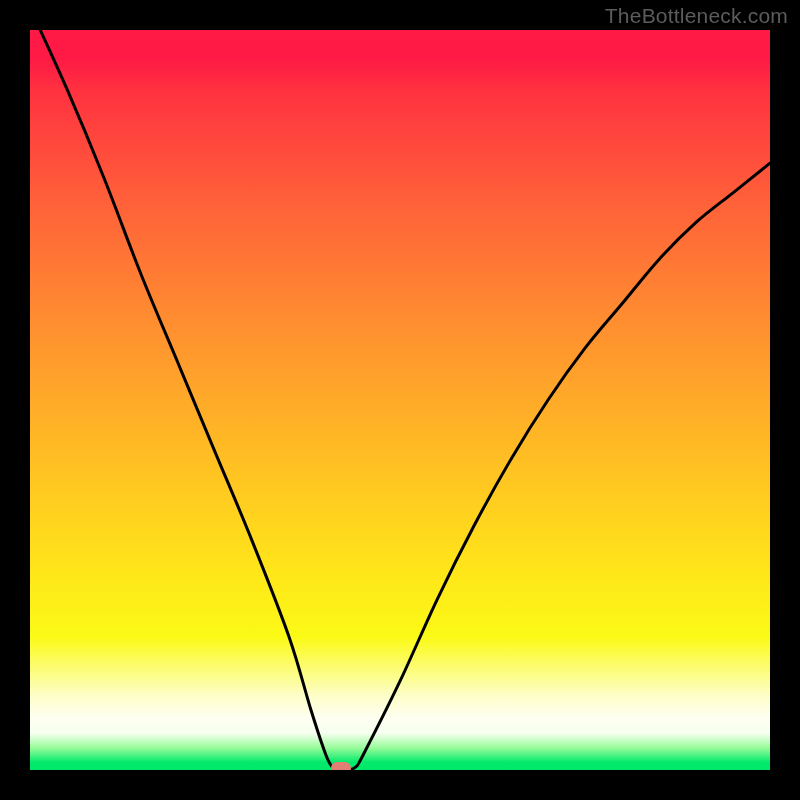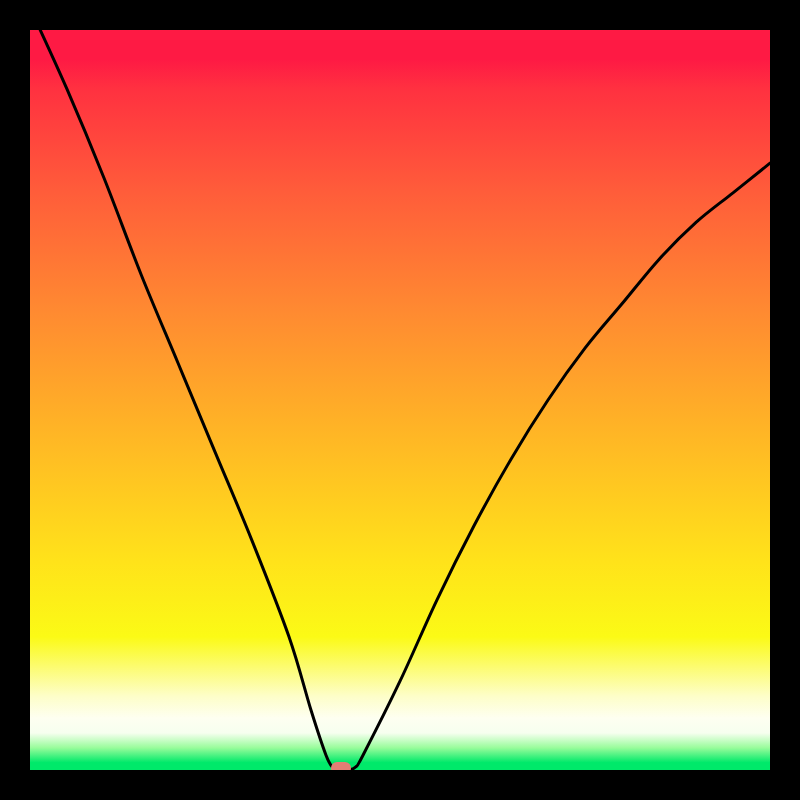--- a/index.html
+++ b/index.html
@@ -70,20 +70,21 @@
     border-radius: 6px;
     background: #e27e74;
     z-index: 2;
     transform: translate(-50%, -50%);
   }
 </style>
 </head>
 <body>
 
 <div class="frame">
+  <div class="watermark">TheBottleneck.com</div>
   <div class="plot-area">
     <div class="gradient"></div>
     <svg class="curve" viewBox="0 0 740 740" preserveAspectRatio="none">
       <path id="curvePath" d="M 0 -22.200000000000045 C 6.166666666666667 -8.633333333333383 24.666666666666664 30.833333333333258 37 59.19999999999993 C 49.333333333333336 87.5666666666666 61.666666666666664 117.16666666666666 74 148 C 86.33333333333333 178.83333333333334 98.66666666666667 213.36666666666667 111 244.2 C 123.33333333333333 275.0333333333333 135.66666666666666 303.3999999999999 148 332.99999999999994 C 160.33333333333334 362.59999999999997 172.66666666666666 392.2 185 421.8 C 197.33333333333334 451.40000000000003 209.66666666666666 479.7666666666667 222 510.6 C 234.33333333333334 541.4333333333334 249.13333333333333 578.4333333333333 259 606.8 C 268.8666666666667 635.1666666666666 275.0333333333333 661.0666666666666 281.2 680.8 C 287.3666666666667 700.5333333333333 292.3 715.58 296 725.2 C 299.7 734.82 300.9333333333333 736.0533333333333 303.4 738.52 C 305.8666666666667 740.9866666666667 308.33333333333337 739.7533333333333 310.8 740 C 313.26666666666665 740.2466666666667 315.73333333333335 740.4933333333333 318.2 740 C 320.66666666666663 739.5066666666667 323.1333333333333 739.5066666666667 325.6 737.04 C 328.0666666666667 734.5733333333333 325.6 739.5066666666667 333 725.2 C 340.4 710.8933333333334 357.66666666666663 677.1 370 651.2 C 382.33333333333337 625.3000000000001 394.66666666666674 595.6999999999999 407.00000000000006 569.8 C 419.33333333333337 543.9 431.6666666666667 519.2333333333332 444 495.79999999999995 C 456.3333333333333 472.3666666666666 468.6666666666667 450.16666666666663 481 429.2 C 493.3333333333333 408.23333333333335 505.6666666666667 388.5 518 370 C 530.3333333333334 351.5 542.6666666666666 334.23333333333335 555 318.20000000000005 C 567.3333333333334 302.16666666666674 579.6666666666666 288.6 592 273.8 C 604.3333333333334 259 616.6666666666666 242.9666666666667 629 229.40000000000003 C 641.3333333333334 215.83333333333337 653.6666666666666 203.5 666 192.39999999999998 C 678.3333333333334 181.29999999999995 690.6666666666666 172.6666666666666 703 162.79999999999995 C 715.3333333333334 152.9333333333333 733.8333333333334 138.13333333333335 740 133.20000000000005" fill="none" stroke="#000" stroke-width="3" stroke-linecap="round"></path>
     </svg>
     <div class="marker" id="marker" style="left: 310.8px; top: 737.78px; background: rgb(226, 126, 116);"></div>
   </div>
 </div>
 
 </body></html>

